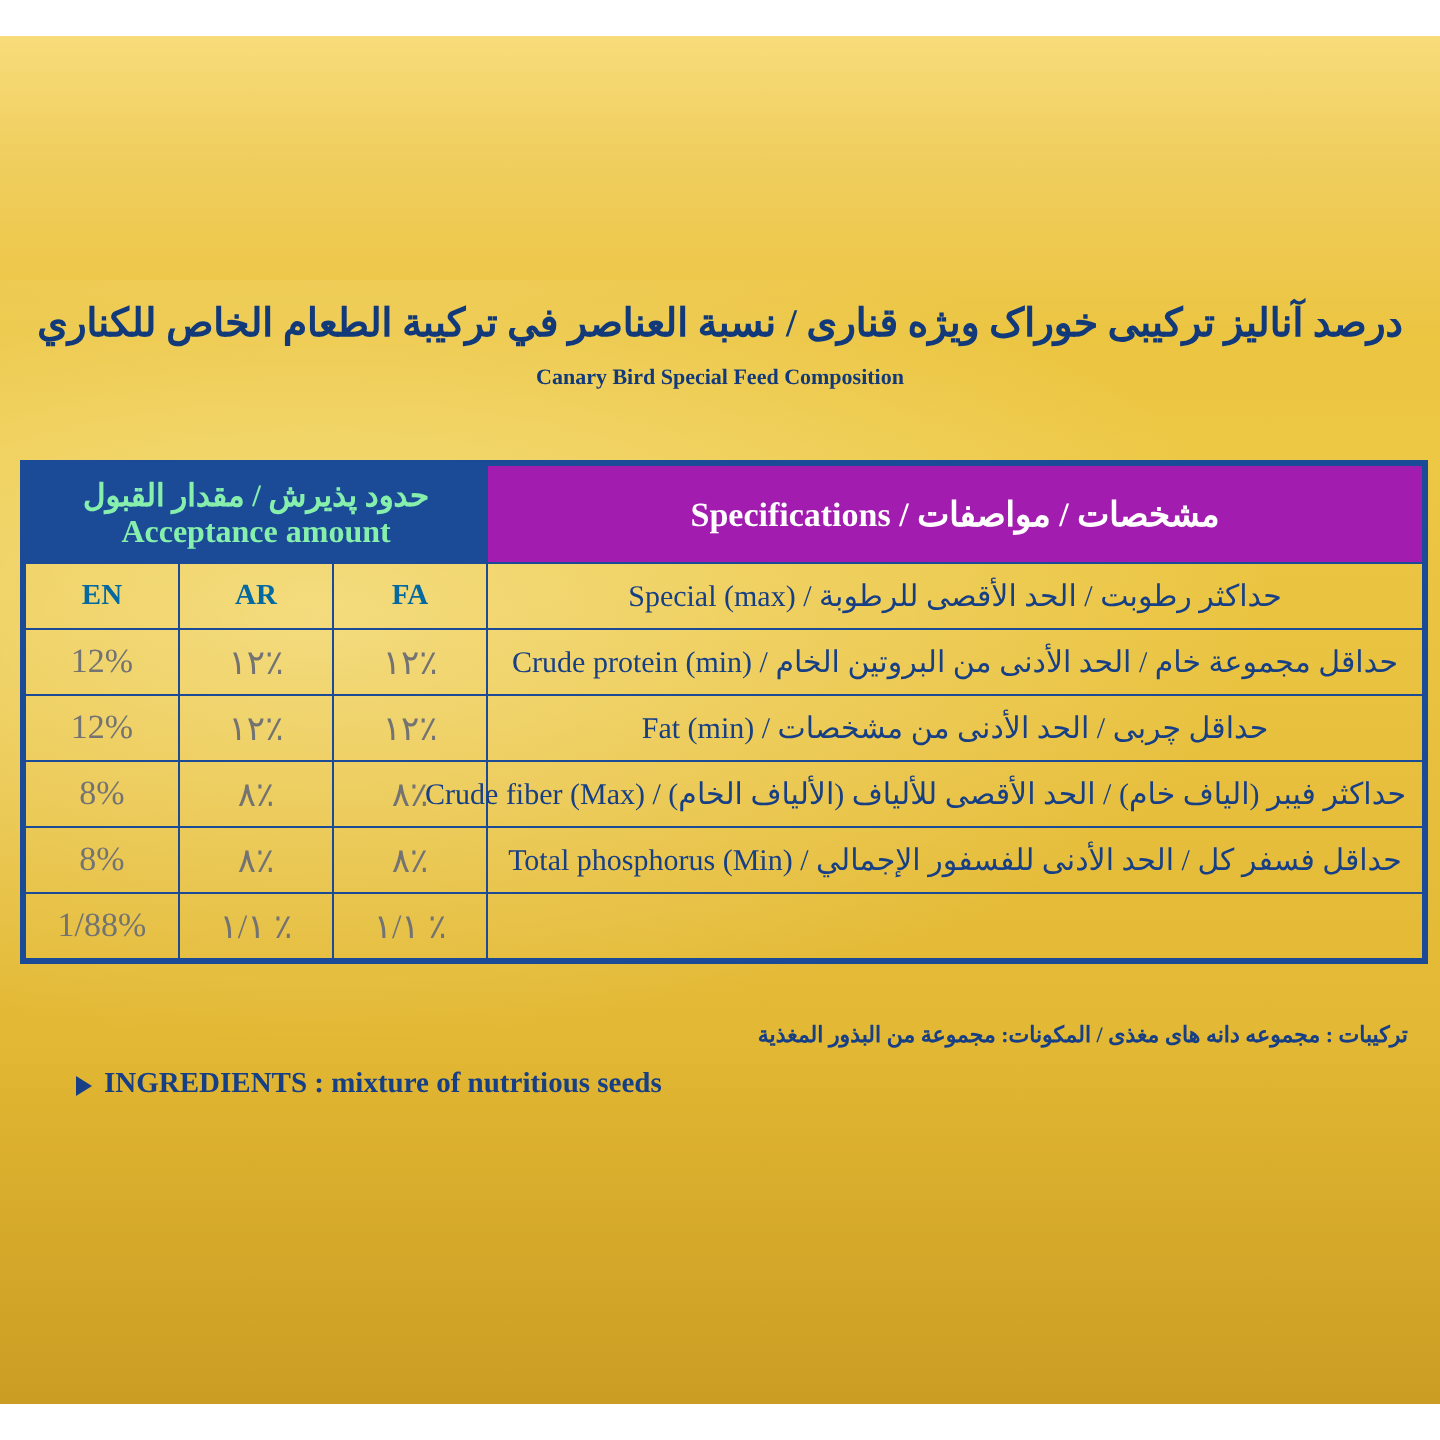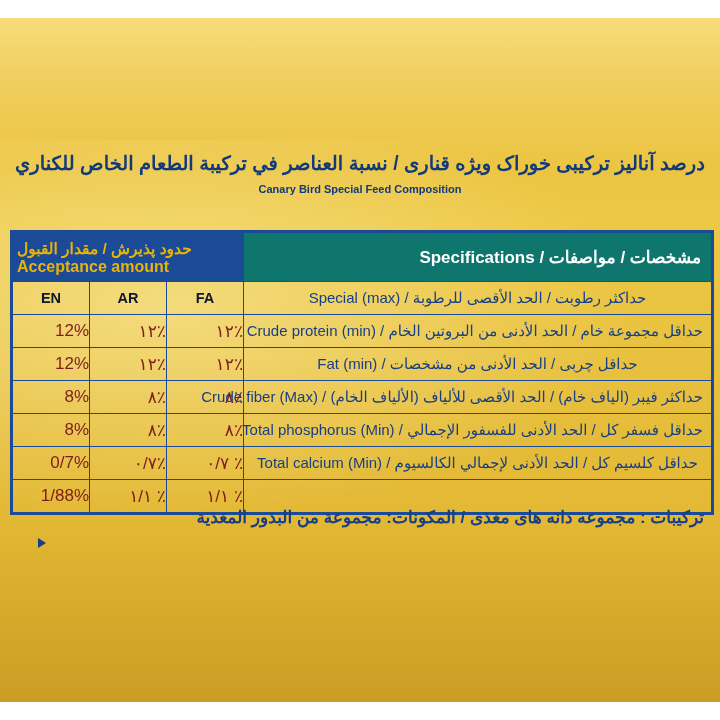--- a/index.html
+++ b/index.html
@@ -11,20 +11,21 @@
     height: 720px;
     background: #ffffff;
     font-family: "Liberation Sans", sans-serif;
     overflow: hidden;
   }
 
   .page {
     position: relative;
     width: 659px;
     height: 720px;
+    font-family: Liberation Serif, serif;
   }
 
   
   .panel {
     position: absolute;
     left: 0;
     top: 18px;
     width: 720px;
     height: 684px;
     background: linear-gradient(180deg, #efc63f 0%, #e9bf3a 8%, #edc845 30%, #e7bf3c 55%, #e2b733 75%, #dcae2c 100%);
@@ -91,64 +92,65 @@
     table-layout: fixed;
   }
   td, th {
     border: 1.5px solid #1b4a97;
     padding: 0;
     color: #173f86;
   }
 
   .hdr-accept {
     background: #1b4a97;
-    color: #eab308;
-    text-align: left;
+    color: #86efac;
+    text-align: center;
     height: 44px;
     vertical-align: middle;
     padding: 2px 4px;
   }
   .hdr-accept .ar {
     font-size: 15.5px;
     font-weight: bold;
     direction: rtl;
     line-height: 18px;
   }
   .hdr-accept .en {
     font-size: 16px;
     font-weight: bold;
     line-height: 17px;
   }
 
   .hdr-spec {
-    background: #0f766e;
+    background: #a21caf;
     color: #ffffff;
+    text-align: center;
     height: 44px;
     vertical-align: middle;
     font-size: 17px;
     font-weight: bold;
     direction: rtl;
     padding: 2px 10px;
   }
 
   .sub-lang {
     text-align: center;
     font-size: 14.5px;
     font-weight: bold;
     height: 22px;
     vertical-align: middle;
-    color: #0f172a;
+    color: #0369a1;
   }
 
   .cell-val {
-    text-align: right;
+    text-align: center;
     font-size: 17px;
     height: 32px;
     vertical-align: middle;
-    color: #7f1d1d;
+    color: #737373;
     font-weight: normal;
   }
   .cell-val.rtl { direction: rtl; }
 
   .cell-spec {
     text-align: center;
     font-size: 15px;
     height: 32px;
     vertical-align: middle;
     color: #173f86;
@@ -161,21 +163,21 @@
   .ingredients {
     position: absolute;
     left: 10px;
     top: 508px;
     width: 700px;
     color: #173f86;
   }
   .ing-ar {
     text-align: right;
     direction: rtl;
-    font-size: 17px;
+    font-size: 11px;
     font-weight: bold;
     line-height: 20px;
     padding-right: 6px;
     white-space: nowrap;
   }
   .ing-en {
     margin-top: 4px;
     text-align: left;
     font-size: 14.5px;
     font-weight: bold;
@@ -246,34 +248,29 @@
           <td class="cell-val rtl">٪٨</td>
           <td class="cell-spec">حداکثر فیبر (الیاف خام) / الحد الأقصى للألياف (الألياف الخام) / Crude fiber (Max)</td>
         </tr>
         <tr>
           <td class="cell-val">8%</td>
           <td class="cell-val rtl">٪٨</td>
           <td class="cell-val rtl">٪٨</td>
           <td class="cell-spec">حداقل فسفر کل / الحد الأدنى للفسفور الإجمالي / Total phosphorus (Min)</td>
         </tr>
         <tr>
-          <td class="cell-val">0/7%</td>
-          <td class="cell-val rtl">٪٠/٧</td>
-          <td class="cell-val rtl">٪ ٠/٧</td>
-          <td class="cell-spec">حداقل کلسیم کل / الحد الأدنى لإجمالي الكالسيوم / Total calcium (Min)</td>
-        </tr>
-        <tr>
           <td class="cell-val">1/88%</td>
           <td class="cell-val rtl">٪ ١/١</td>
           <td class="cell-val rtl">٪ ١/١</td>
           <td class="cell-spec"></td>
         </tr>
       </tbody>
     </table>
   </div>
 
   <div class="ingredients">
     <div class="ing-ar">ترکیبات : مجموعه دانه های مغذی / المکونات: مجموعة من البذور المغذية</div>
     <div class="ing-en">
       <span class="bullet"></span>
+      <span>INGREDIENTS : mixture of nutritious seeds</span>
     </div>
   </div>
 </div>
 
 </body></html>

